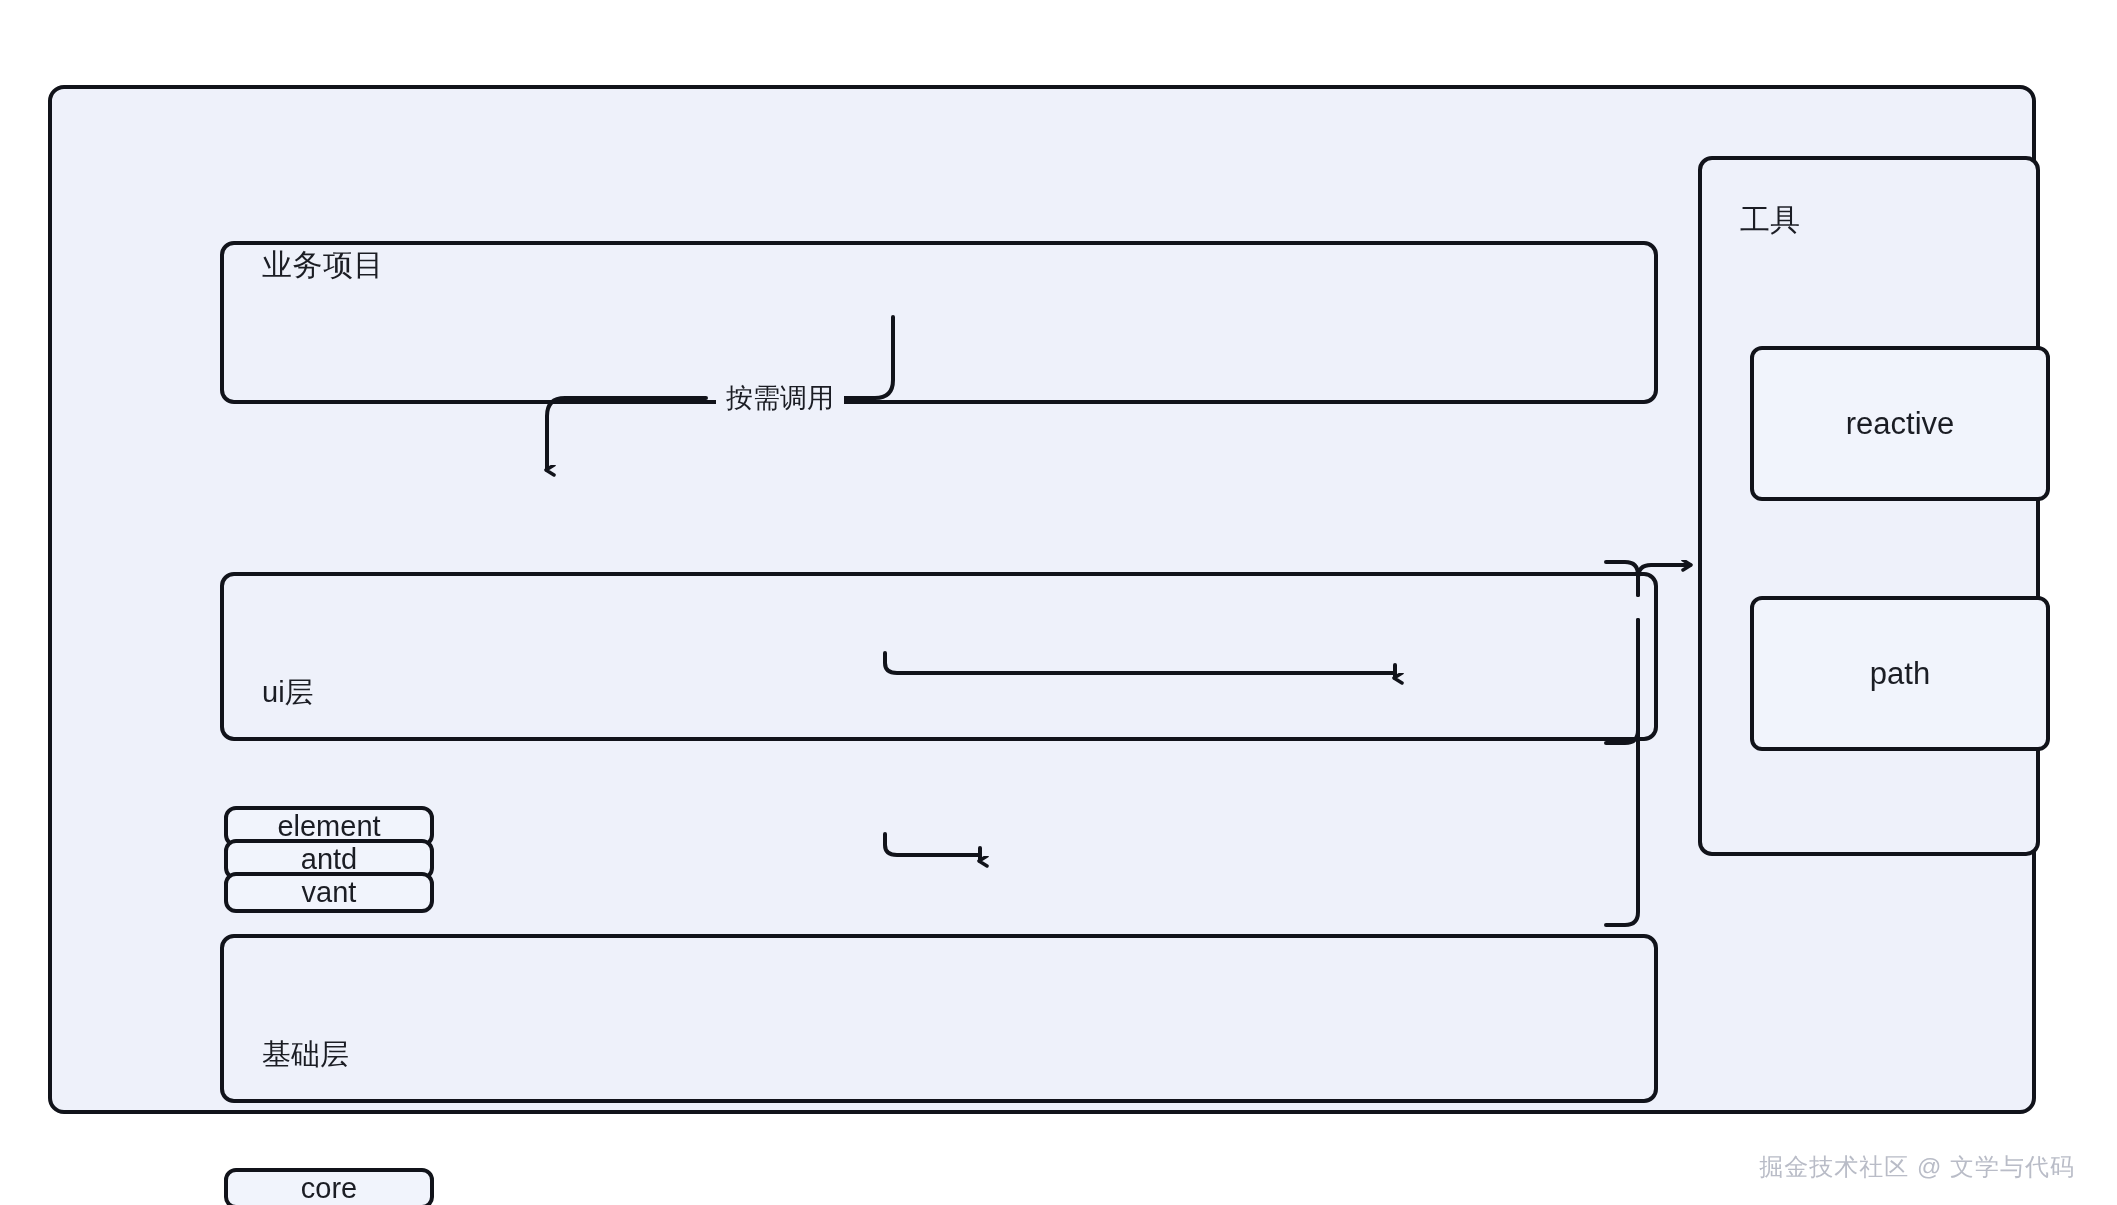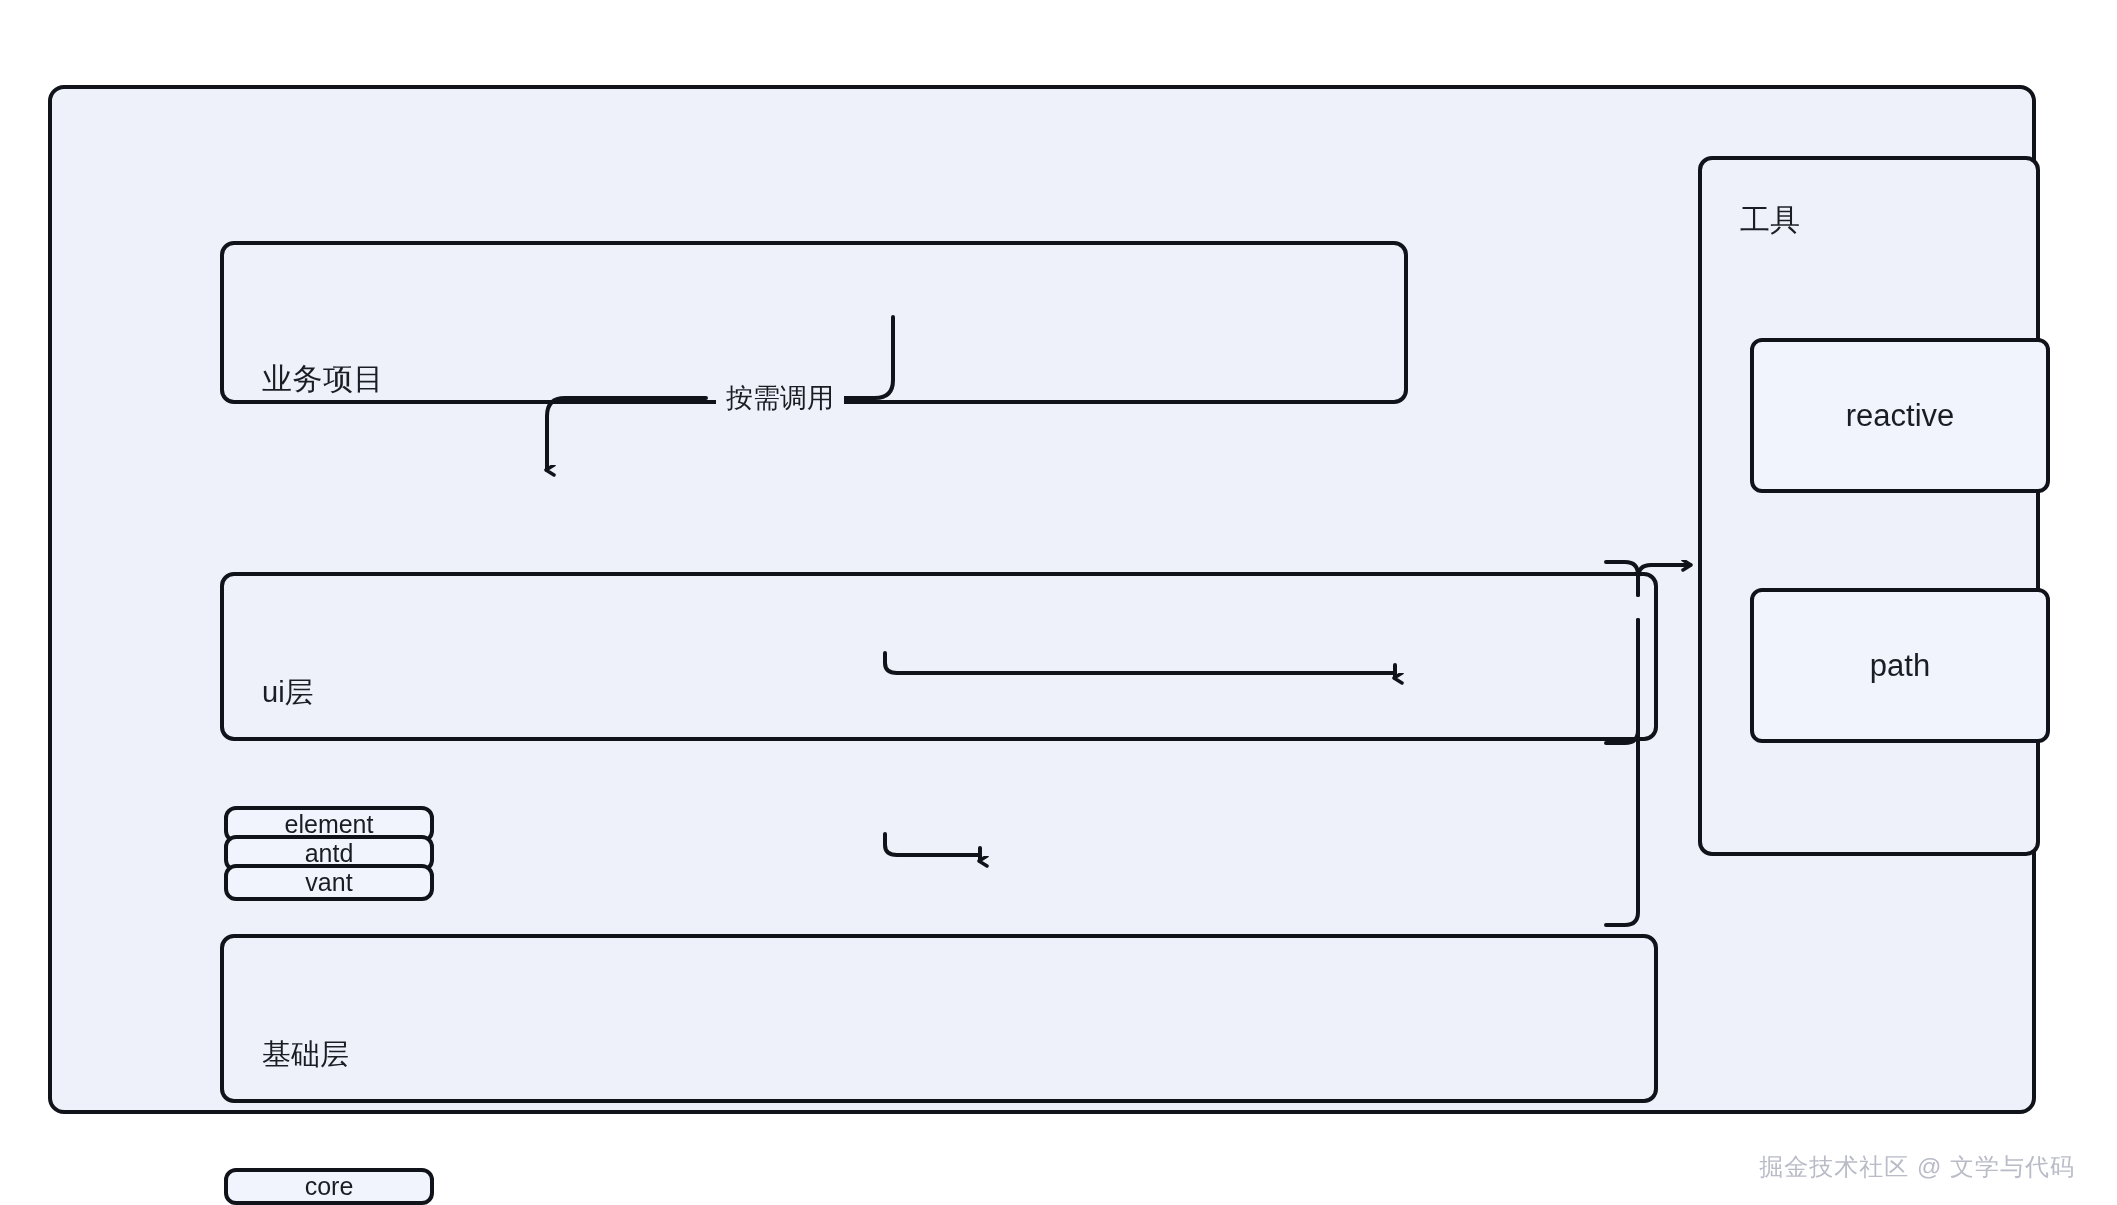--- a/index.html
+++ b/index.html
@@ -38,27 +38,27 @@
     top: 67px;
     width: 1437px;
     height: 899px;
   }
 
   
   .business-box {
     position: absolute;
     left: 51px;
     top: 85px;
-    width: 1188px;
+    width: 1438px;
     height: 163px;
     background: #eef1fa;
     border: 4px solid #11131a;
     border-radius: 14px;
     display: flex;
-    align-items: flex-end;
+    align-items: flex-start;
   }
   .business-box .box-label {
     margin-left: 38px;
     font-size: 30px;
     color: #1b1d24;
     letter-spacing: 0.5px;
   }
 
   
   .layer-row {
@@ -93,21 +93,21 @@
   .module-cell {
     flex: 0 0 auto;
     width: 210px;
     margin: -4px 0;
     background: #f1f4fc;
     border: 4px solid #11131a;
     border-radius: 12px;
     display: flex;
     align-items: center;
     justify-content: center;
-    font-size: 25px;
+    font-size: 29px;
     color: #1b1d24;
   }
   .module-cell.wide { width: 252px; }
 
   
   .gap-cell {
     flex: 0 0 auto;
     width: 188px;
   }
   .gap-cell.flexible { flex: 1 1 auto; width: auto; }
@@ -136,20 +136,21 @@
     width: 300px;
     height: 155px;
     background: #f1f4fc;
     border: 4px solid #11131a;
     border-radius: 12px;
     display: flex;
     align-items: center;
     justify-content: center;
     font-size: 31px;
     color: #1b1d24;
+    margin-top: 8px;
   }
   .tool-box.tool-0 { top: 178px; }
   .tool-box.tool-1 { top: 428px; }
 
   
   .connectors {
     position: absolute;
     left: 0;
     top: 0;
     width: 2117px;

